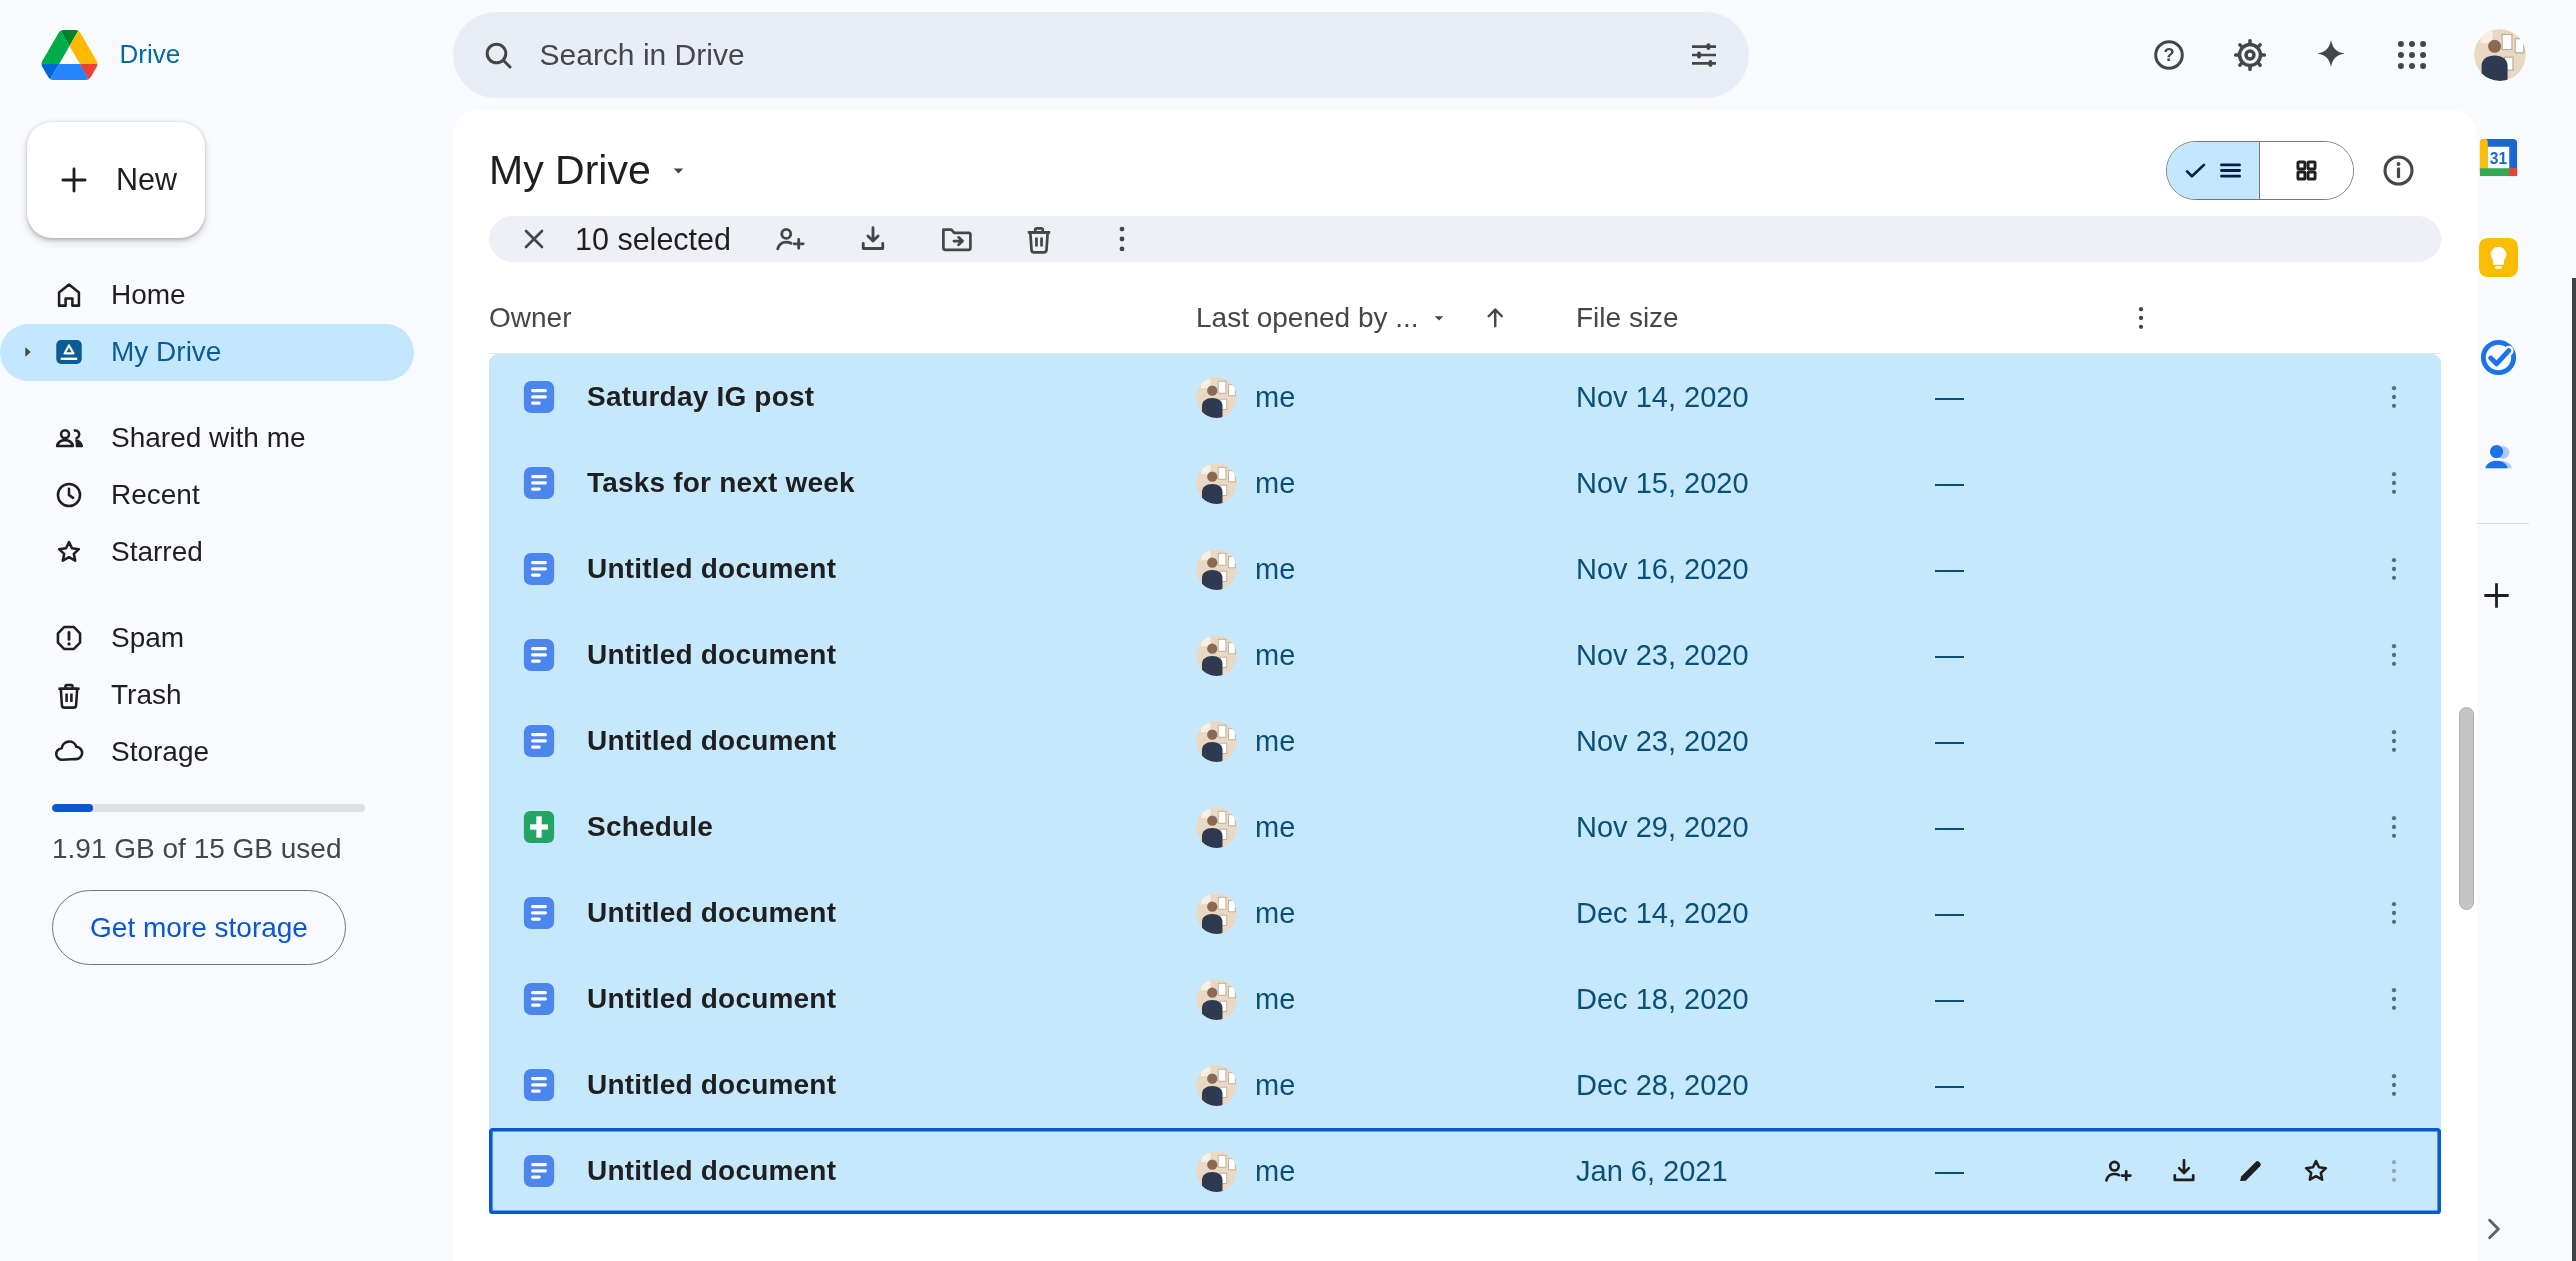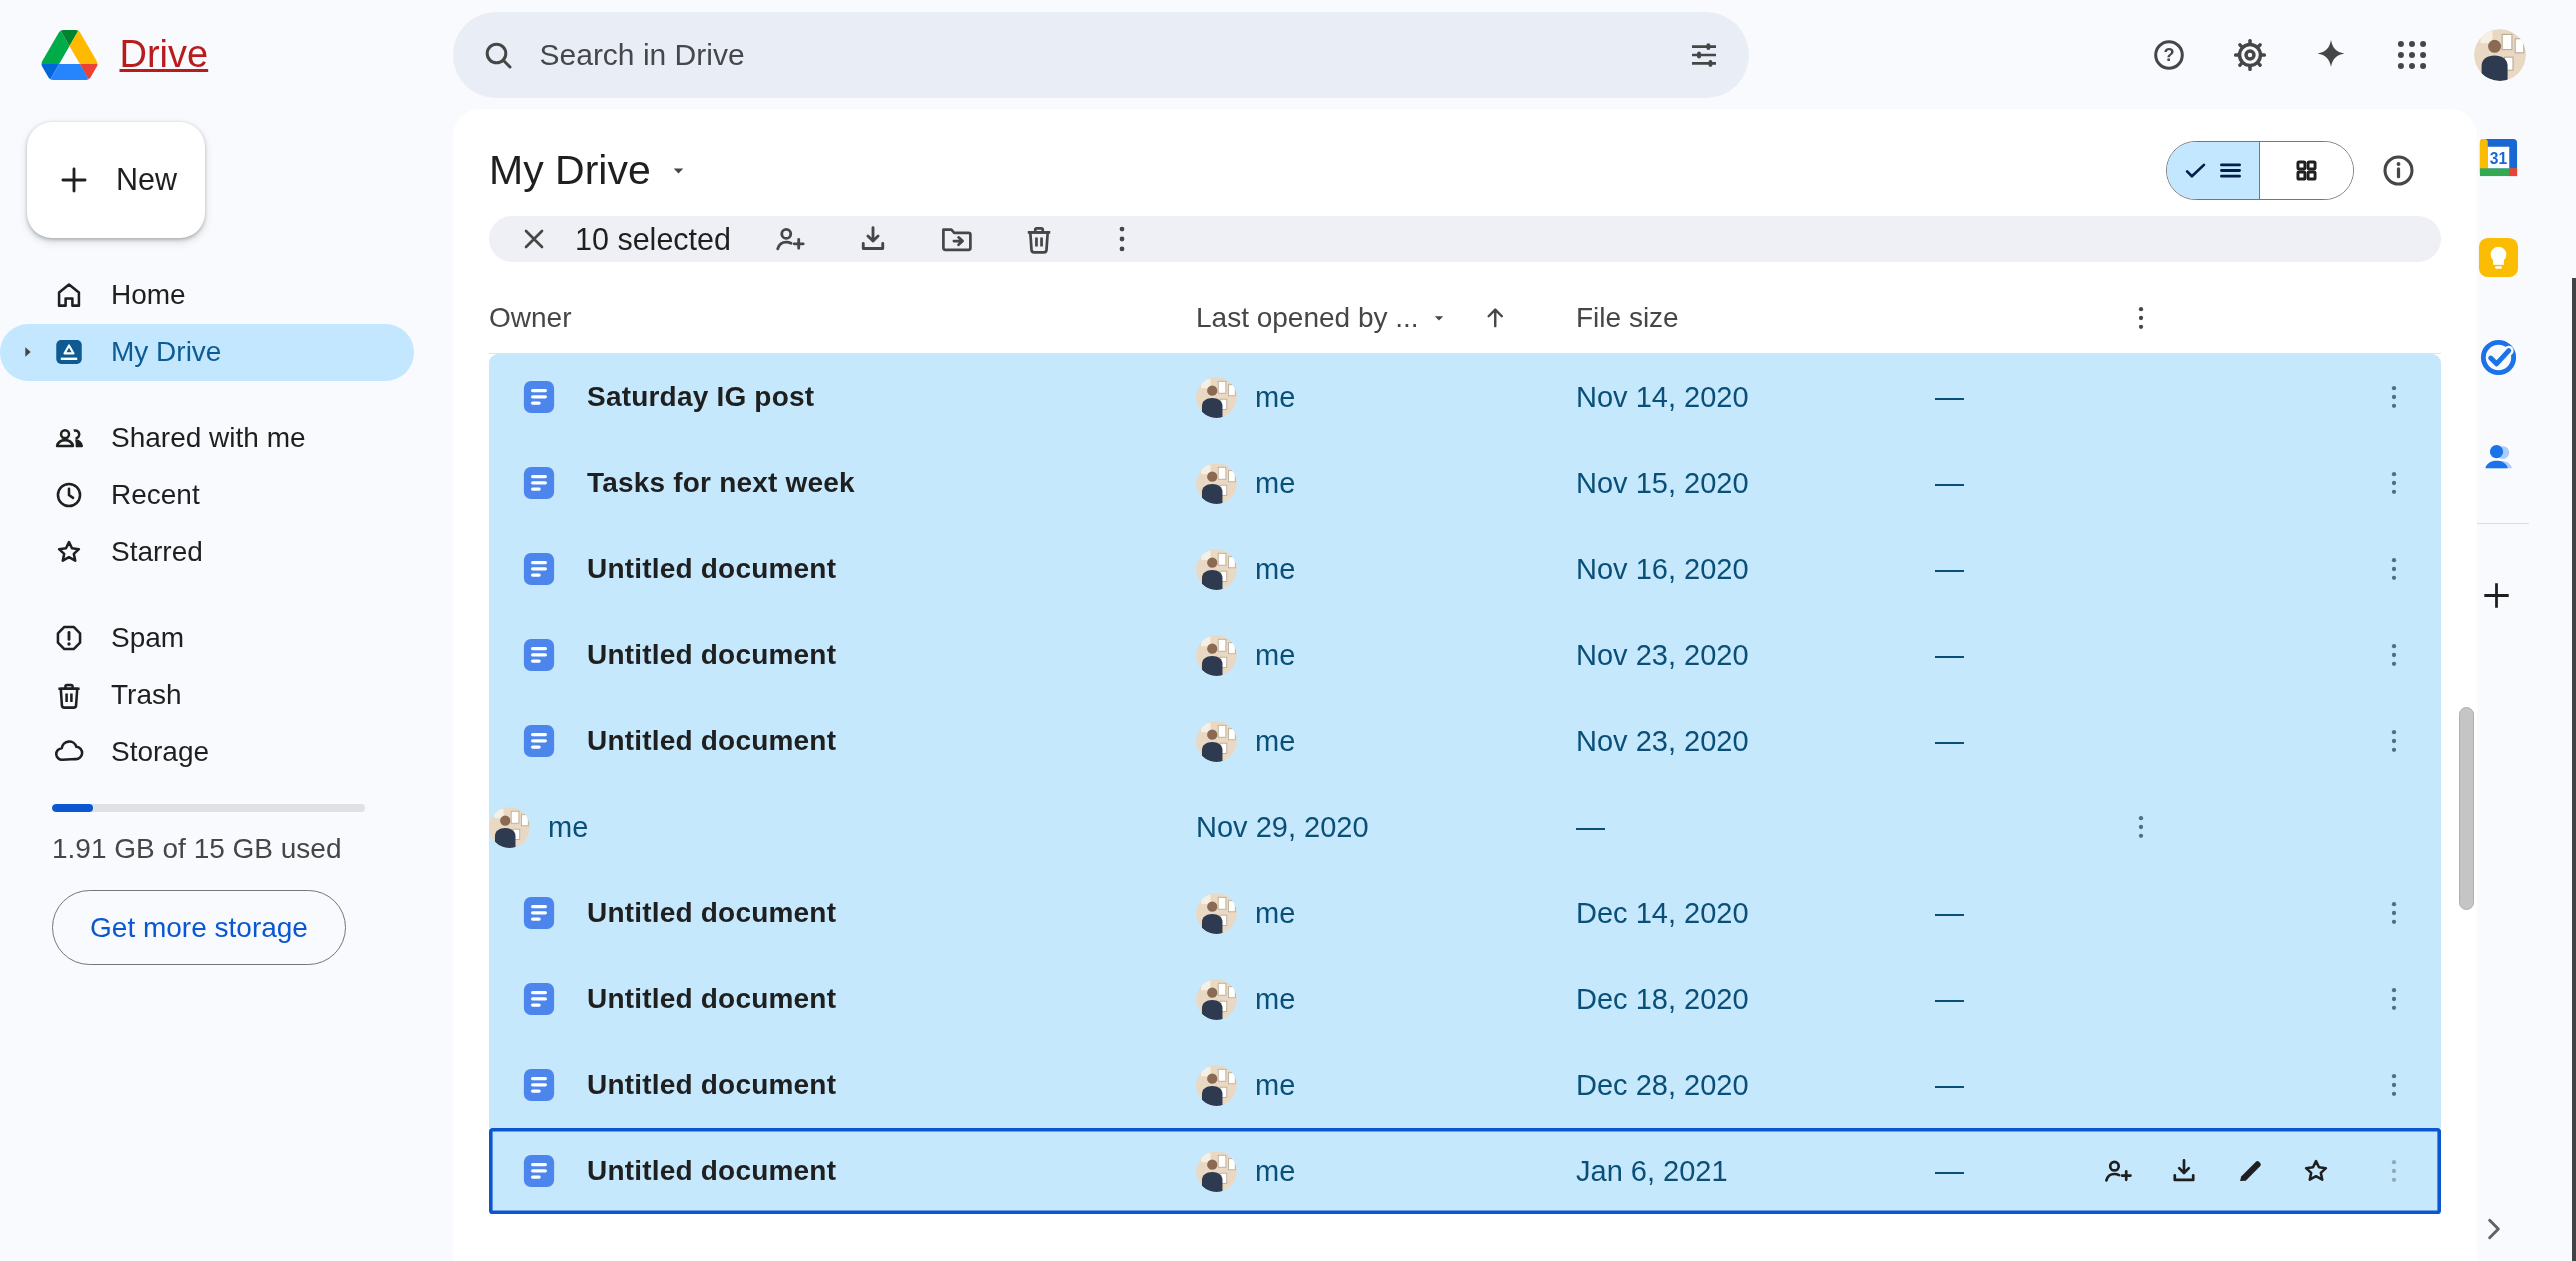--- a/index.html
+++ b/index.html
@@ -10,21 +10,21 @@
     font-family:"Liberation Sans","DejaVu Sans",sans-serif;
     color:#1f1f1f;
     -webkit-font-smoothing:antialiased;
   }
   .app { position:relative; width:2576px; height:1261px; }
 
   
   .topbar { position:absolute; top:0; left:0; right:0; height:109px; display:flex; align-items:center; }
   .brand { flex:none; width:453px; display:flex; align-items:center; gap:21.5px; padding-left:41px; }
   .brand svg.logo { width:57px; height:50px; }
-  .brand-name { font-size:38px; color:#b91c1c;text-decoration:underline; }
+  .brand-name { font-size:26px; color:#0369a1; }
   .searchbar { flex:none; width:1296px; height:86px; background:#e9eef6; border-radius:43px;
     display:flex; align-items:center; gap:21.5px; padding:0 27px; }
   .searchbar .ico { width:36px; height:36px; color:#444746; flex:none; }
   .searchbar input { flex:1; border:none; outline:none; background:transparent; font-size:30px;
     font-family:inherit; color:#1f1f1f; }
   .searchbar input::placeholder { color:#45474d; opacity:1; }
   .topbar-right { margin-left:auto; display:flex; align-items:center; gap:43px; padding-right:50px; }
   .tb-ico { width:38px; height:38px; color:#444746; cursor:pointer; }
   .avatar { border-radius:50%; overflow:hidden; display:inline-block; }
   .avatar svg { display:block; width:100%; height:100%; }
@@ -561,20 +561,29 @@
       <div class="cell cell-size">
         <span class="size-value">—</span>
 
       </div>
       <svg class="cell-dots" viewBox="0 0 24 24">
             <use href="#sym-dots"></use>
           </svg>
     </div>
 
     <div class="row">
+      <div class="cell cell-name">
+        <span class="file-icon">
+
+          <svg viewBox="0 0 36 40">
+                <use href="#sym-sheet"></use>
+              </svg>
+        </span>
+        <span class="file-name">Schedule</span>
+      </div>
       <div class="cell cell-owner">
         <span class="avatar avatar-sm">
           <svg viewBox="0 0 48 48">
                 <use href="#sym-avatar"></use>
               </svg>
         </span>
         <span class="owner-label">me</span>
       </div>
       <div class="cell cell-date">Nov 29, 2020</div>
       <div class="cell cell-size">

